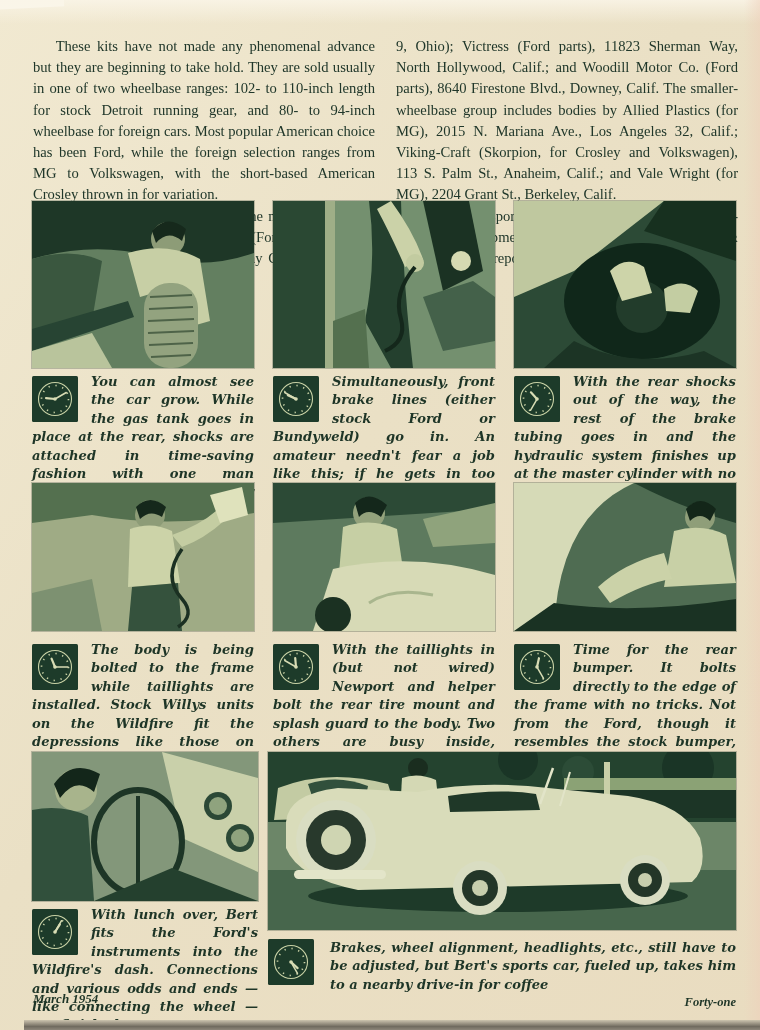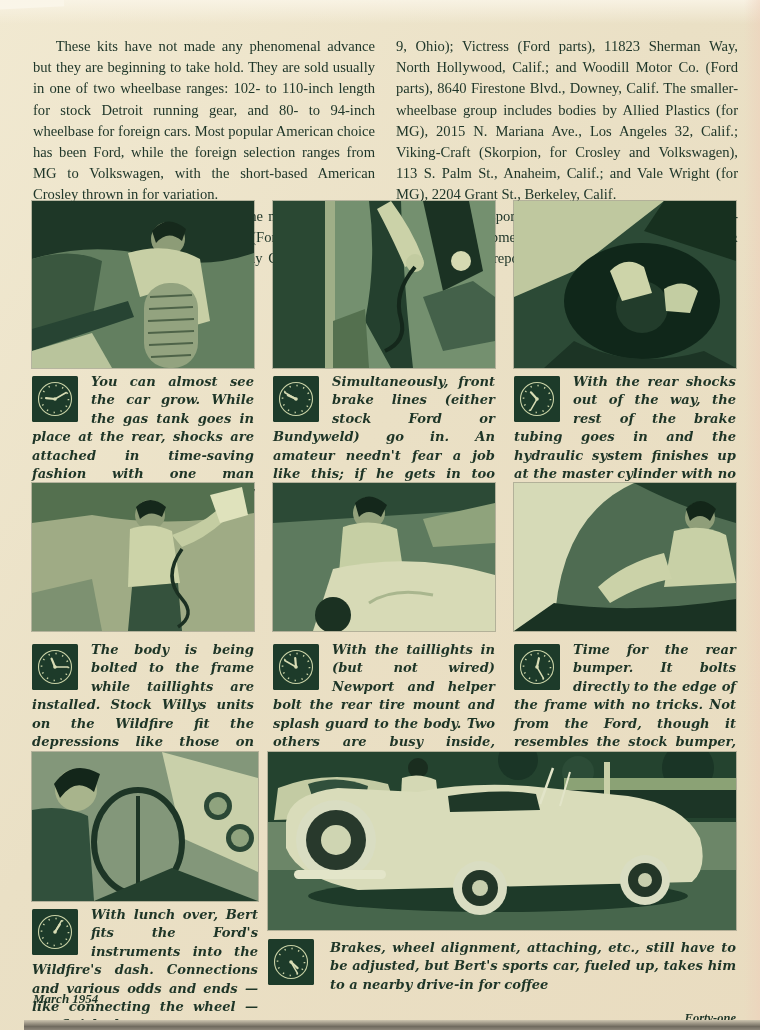--- a/index.html
+++ b/index.html
@@ -60,21 +60,21 @@
   .caption .clock { float: left; width: 46px; height: 46px; margin: 3px 13px 3px 0; }
   .cap7 { position: absolute; left: 32px; top: 906px; width: 226px; }
   .cap8 { position: absolute; left: 268px; top: 939px; width: 468px; display: flex; align-items: flex-start; }
   .cap8 .clock { float: none; flex: 0 0 46px; margin: 0 16px 0 0; }
   .cap8 .cap-text { flex: 1; }
 
   
   .footer-left { position:absolute; left:33px; top:991px;
     font-style: italic; font-weight:700; font-size:13px; color:#1e3527; }
   .footer-right { position:absolute; left:268px; top:995px; width:468px; text-align:right;
-    font-style: italic; font-weight:700; font-size:12.5px; color:#1e3527;margin-top:16px; }
+    font-style: italic; font-weight:700; font-size:12.5px; color:#1e3527; }
 
   .clock .hand { stroke:#d8dcb4; stroke-linecap:round; }
 </style>
 </head>
 <body>
 
 <div class="page">
   <div class="corner-tl"></div>
   <div class="tint-top"></div>
   <div class="tint-right"></div>
@@ -319,20 +319,20 @@
 
   <figcaption class="caption cap8">
     <svg class="clock" viewBox="0 0 46 46">
       <rect width="46" height="46" rx="1.5" fill="#1d3b2a"></rect>
       <circle cx="23" cy="23" r="16.5" fill="none" stroke="#c9d2a6" stroke-width="1.1"></circle>
       <circle cx="23" cy="23" r="13.5" fill="none" stroke="#c9d2a6" stroke-width="1.7" stroke-dasharray="1.3 5.77"></circle>
       <line class="hand hand-hour" x1="23" y1="23" x2="23" y2="14" stroke-width="2.2" transform="rotate(132.5 23 23)"></line>
       <line class="hand hand-minute" x1="23" y1="23" x2="23" y2="10" stroke-width="1.5" transform="rotate(150 23 23)"></line>
       <circle cx="23" cy="23" r="1.8" fill="#d8dcb4"></circle>
     </svg>
-    <span class="cap-text">Brakes, wheel alignment, attaching, etc., still have to be adjusted, but Bert's sports car, fueled up, takes him to a nearby drive-in for coffee</span>
+    <span class="cap-text">Brakes, wheel alignment, headlights, etc., still have to be adjusted, but Bert's sports car, fueled up, takes him to a nearby drive-in for coffee</span>
   </figcaption>
 
   <div class="footer-left">March 1954</div>
   <div class="footer-right">Forty-one</div>
 
   <div class="edge-bottom"></div>
 </div>
 
 </body></html>

